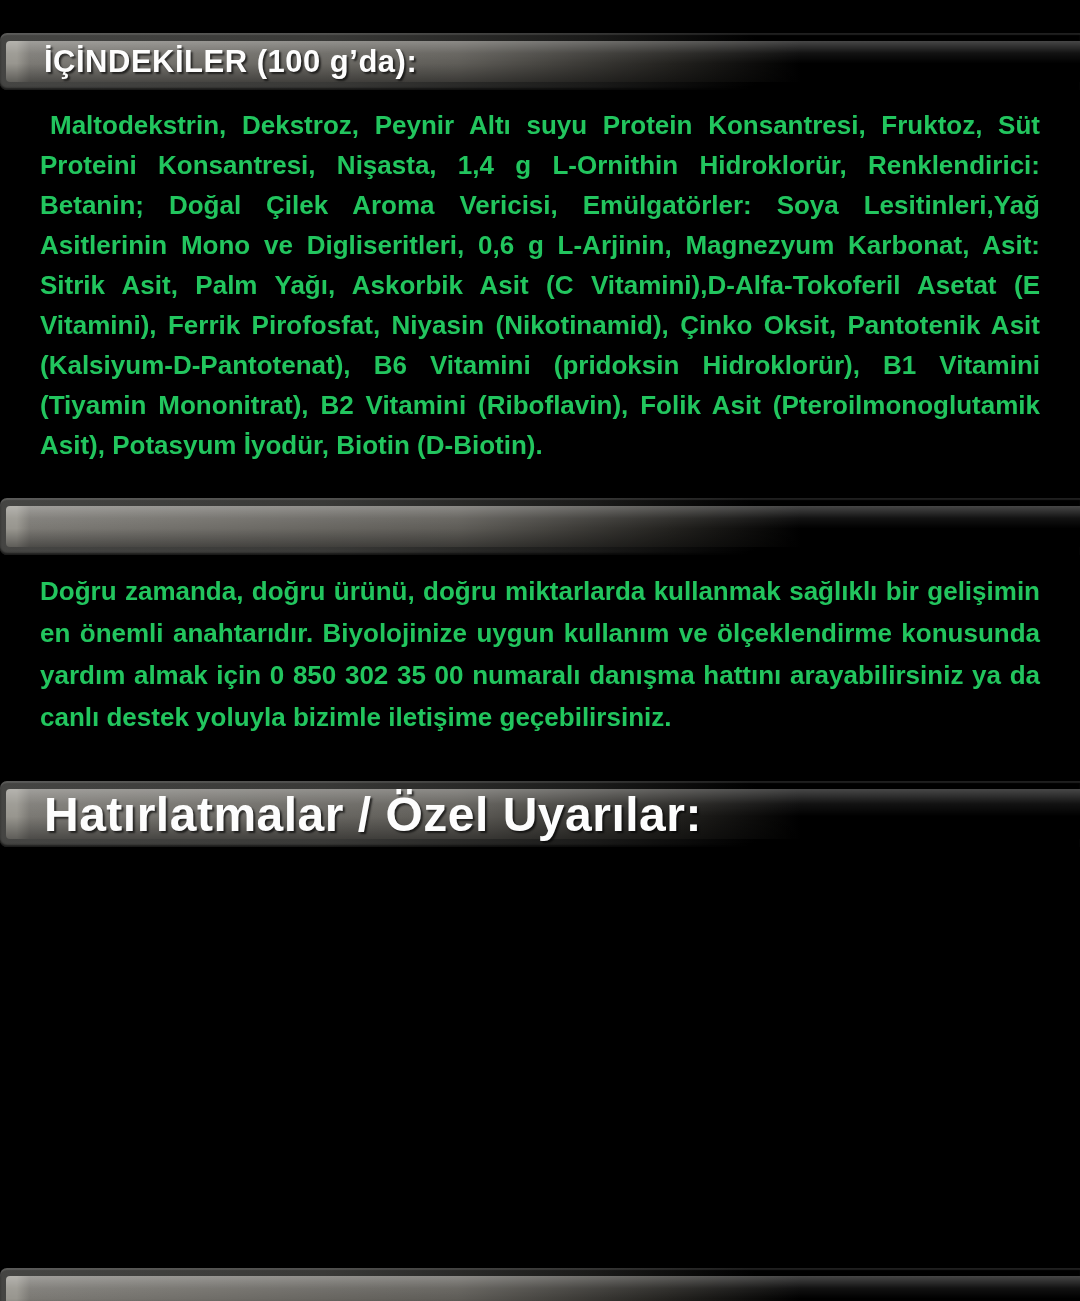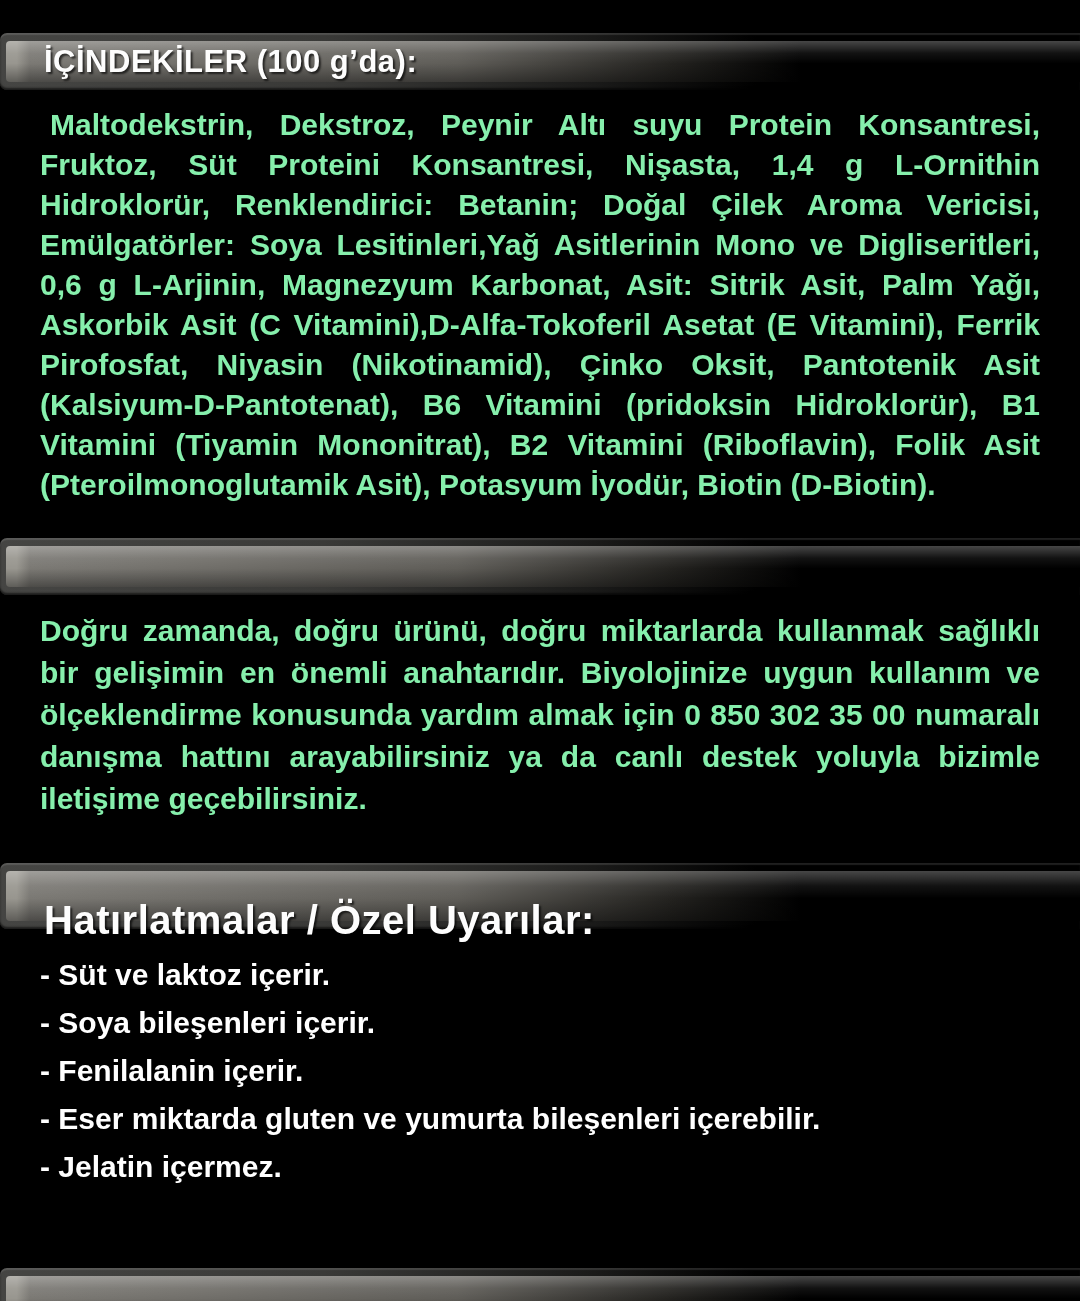--- a/index.html
+++ b/index.html
@@ -48,32 +48,31 @@
     font-weight: bold;
     letter-spacing: 0.5px;
     color: #fdfdfd;
     text-shadow: 2px 2px 2px rgba(0,0,0,0.65);
     white-space: nowrap;
   }
   .bar.big {
     height: 66px;
   }
   .bar.big .bar-title {
-    font-size: 40px;
-    margin-top: 24px;
+    font-size: 48px;
   }
 
   
   .body-text {
     margin: 15px 40px 0 40px;
-    font-size: 30px;
+    font-size: 26px;
     font-weight: bold;
     line-height: 40px;
     text-align: justify;
-    color: #86efac;
+    color: #22c55e;
   }
   .body-text.indent-first {
     text-indent: 10px;
   }
   .body-text.usage {
     line-height: 42px;
   }
 
   
   .warning-list {
@@ -111,25 +110,18 @@
 
   <div class="bar">
     <div class="bar-inner"></div>
   </div>
   <p class="body-text usage">Doğru zamanda, doğru ürünü, doğru miktarlarda kullanmak sağlıklı bir gelişimin en önemli anahtarıdır. Biyolojinize uygun kullanım ve ölçeklendirme konusunda yardım almak için 0 850 302 35 00 numaralı danışma hattını arayabilirsiniz ya da canlı destek yoluyla bizimle iletişime geçebilirsiniz.</p>
 
   <div class="bar big" style="margin-top:43px;">
     <div class="bar-inner"></div>
     <div class="bar-title">Hatırlatmalar / Özel Uyarılar:</div>
   </div>
-  <ul class="warning-list">
-    <li>- Süt ve laktoz içerir.</li>
-    <li>- Soya bileşenleri içerir.</li>
-    <li>- Fenilalanin içerir.</li>
-    <li>- Eser miktarda gluten ve yumurta bileşenleri içerebilir.</li>
-    <li>- Jelatin içermez.</li>
-  </ul>
 
   <div class="bar cut">
     <div class="bar-inner"></div>
   </div>
 
 </div>
 
 </body></html>

